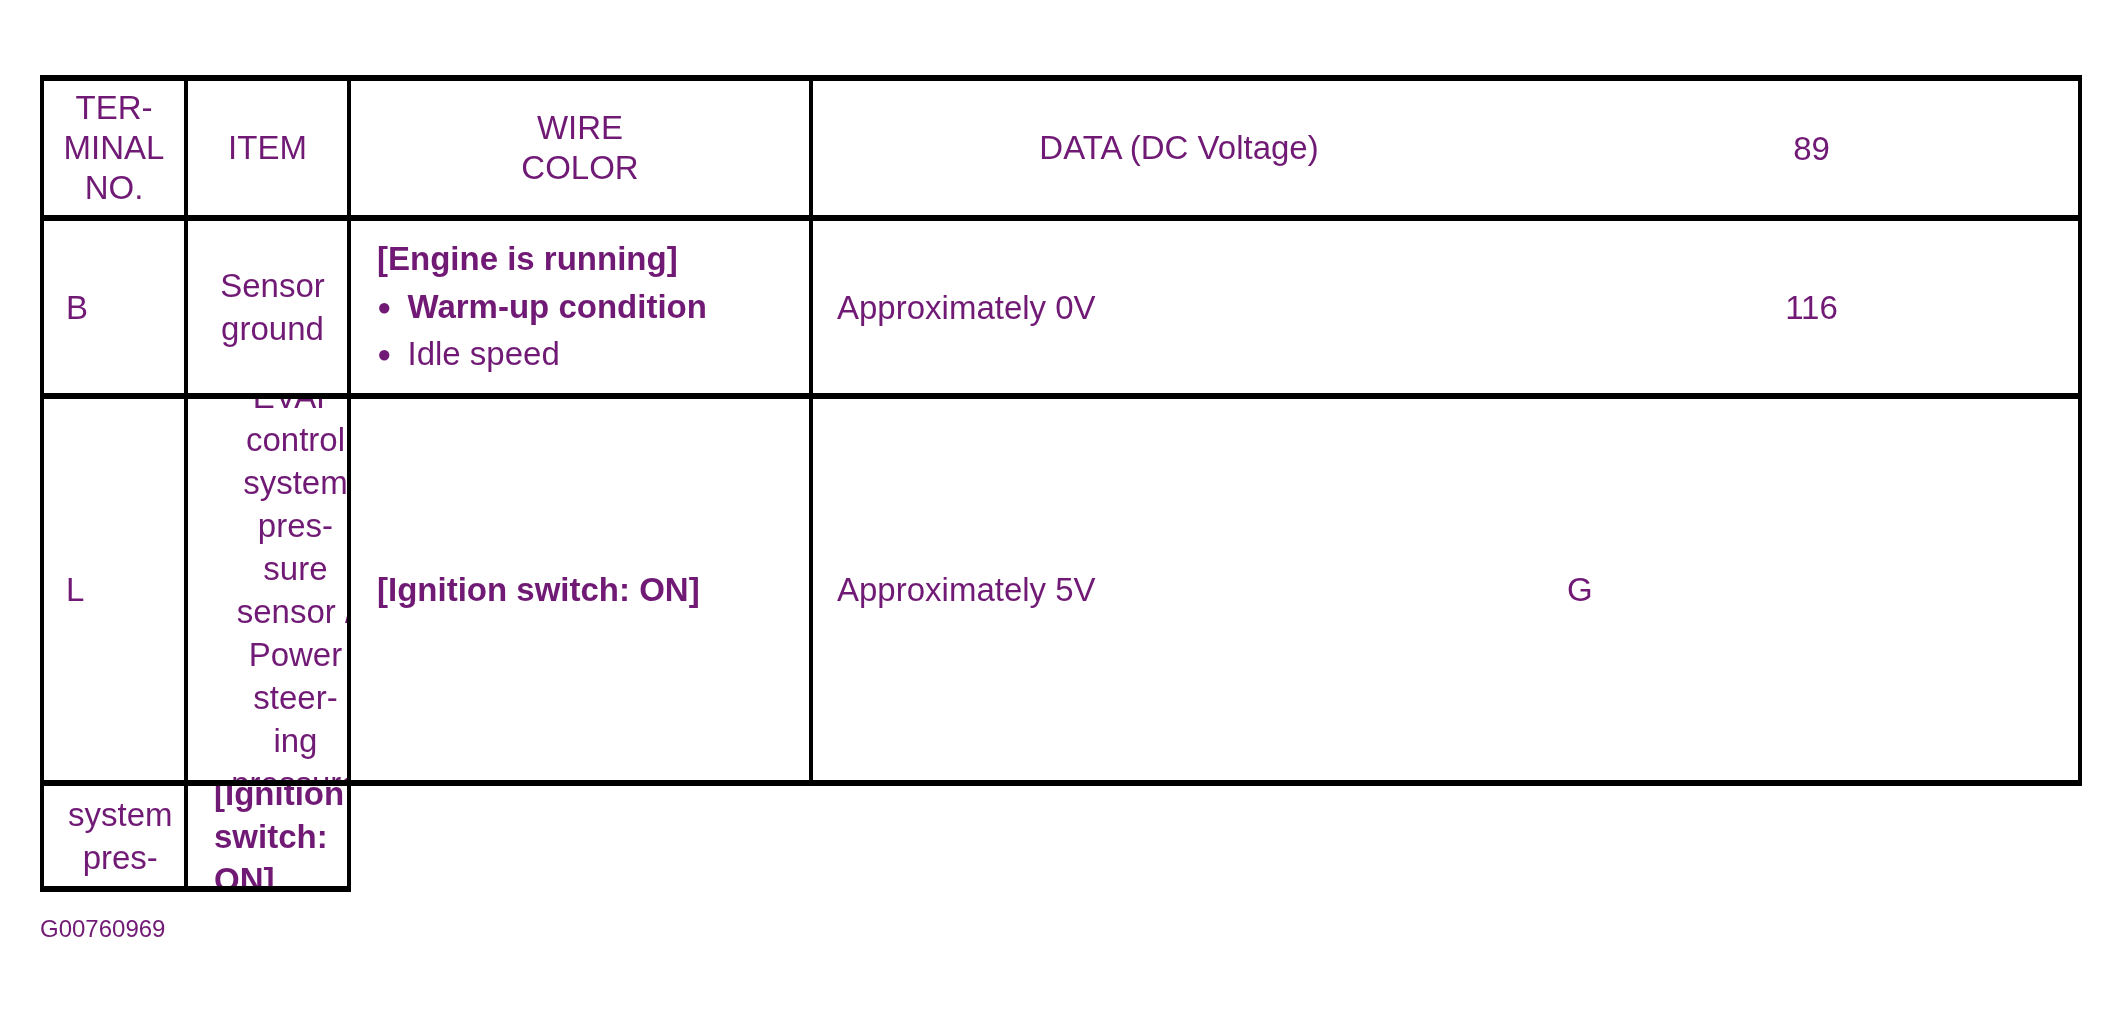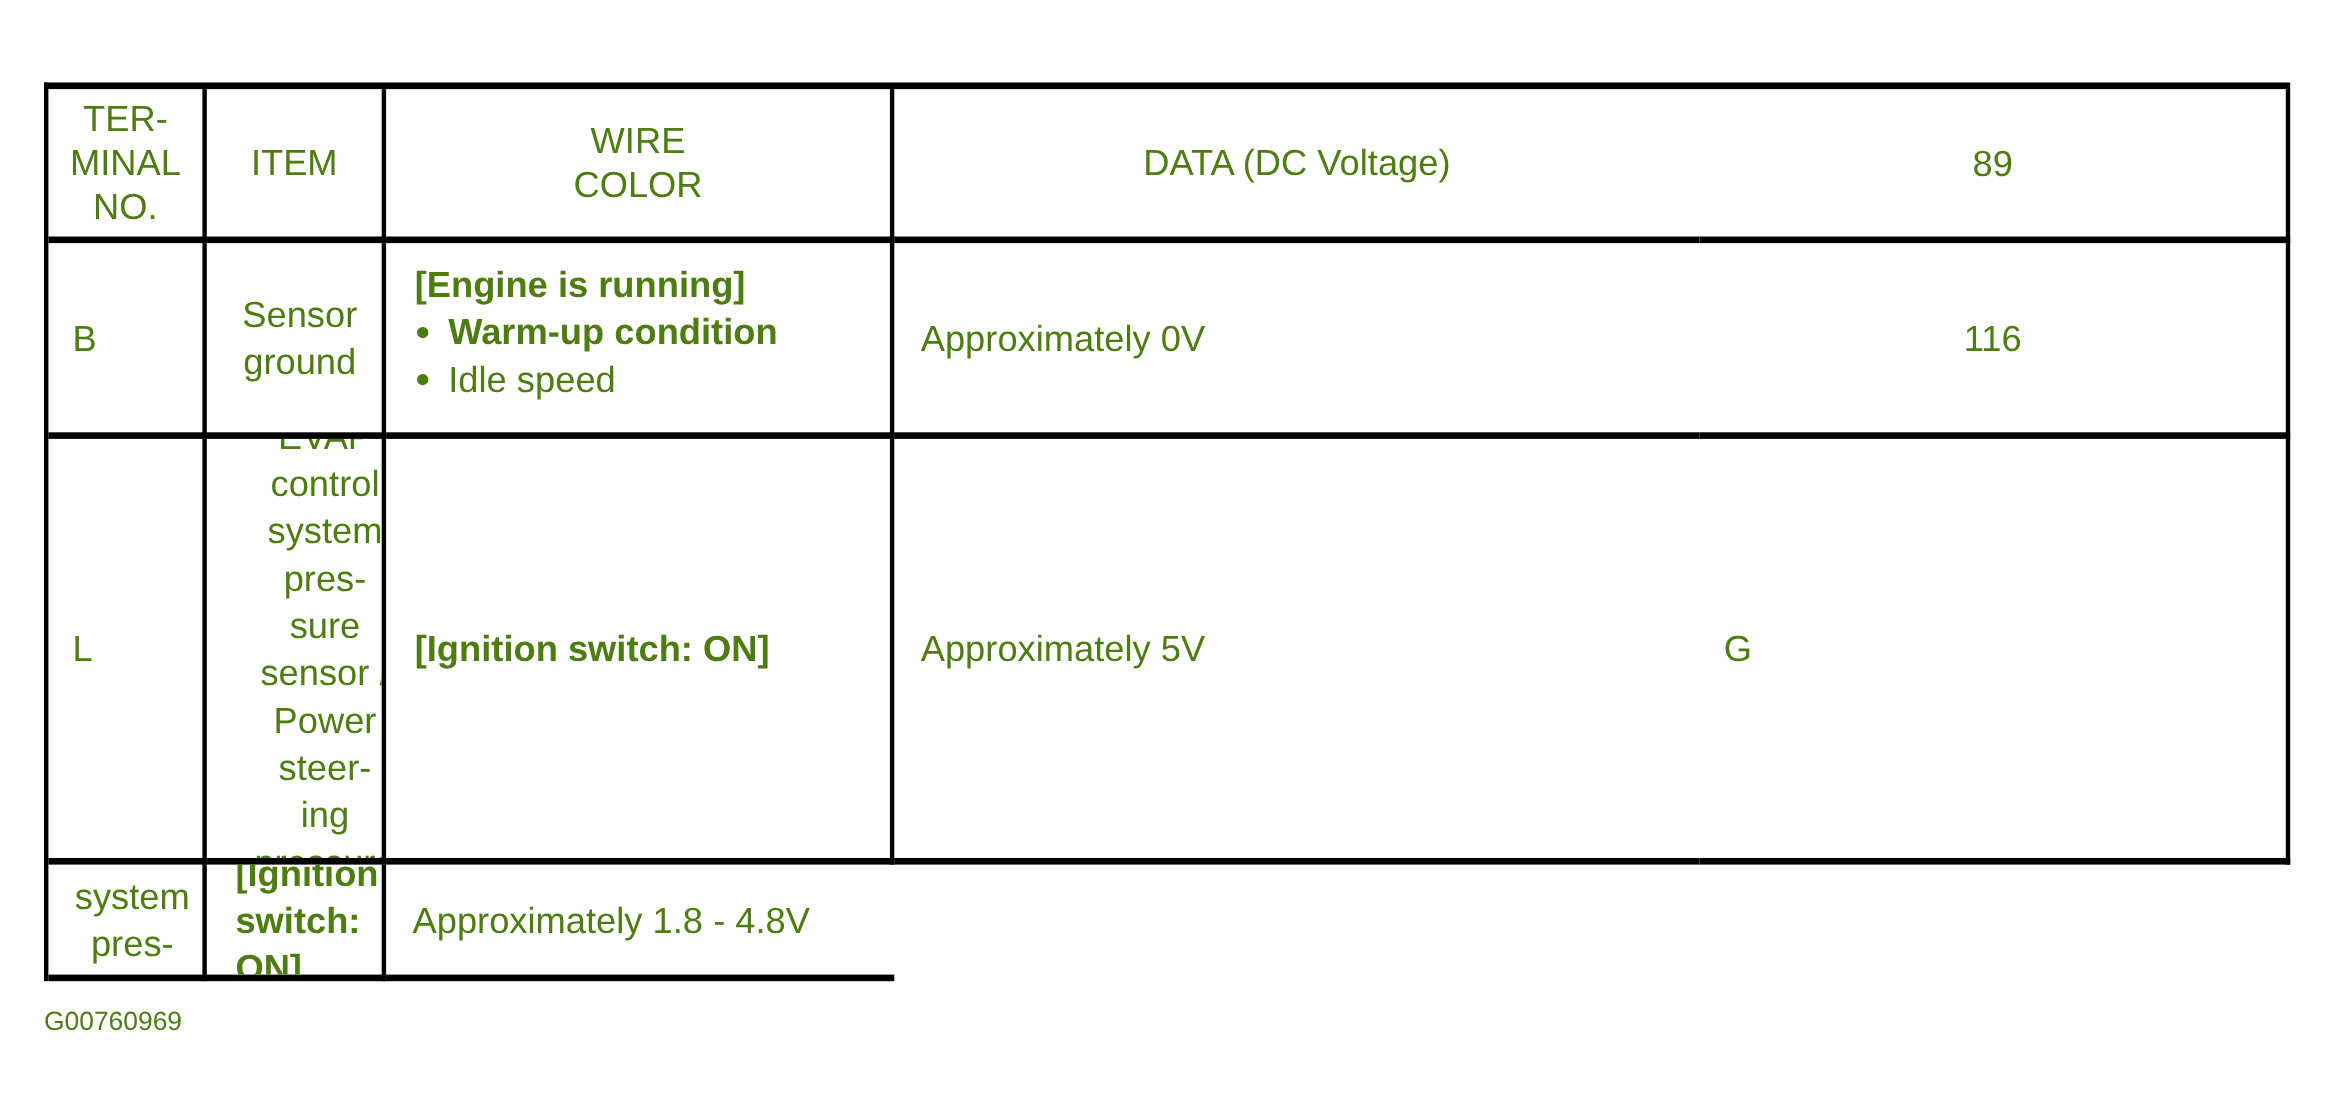--- a/index.html
+++ b/index.html
@@ -5,21 +5,21 @@
   html, body {
     margin: 0;
     padding: 0;
     background: #ffffff;
   }
   .page {
     position: relative;
     width: 2116px;
     height: 1016px;
     background: #ffffff;
-    color: #4d7c0f;
+    color: #701a75;
     font-family: "Liberation Sans", "DejaVu Sans", sans-serif;
     overflow: hidden;
   }
   .ttable {
     position: absolute;
     left: 40px;
     top: 75px;
     width: 2038px;
     border-top: 6px solid #000;
     border-left: 4px solid #000;
@@ -54,20 +54,21 @@
     text-align: center;
   }
   .data { padding-left: 24px; }
 
   .cond {
     padding-left: 26px;
   }
   .cond-multi {
     flex-direction: column;
     align-items: stretch;
+    justify-content: space-between;
     padding-top: 16px;
     padding-bottom: 18px;
   }
   .bold { font-weight: 700; }
   .bullet-line {
     display: flex;
     align-items: center;
   }
   .bullet {
     font-size: 24px;
@@ -124,19 +125,18 @@
 Accelerator pedal position
 sensor / Refrigerant pres-
 sure sensor)</div>
     <div class="cell cond bold vline hline">[Ignition switch: ON]</div>
     <div class="cell data hline">Approximately 5V</div>
 
     <div class="cell wire vline hline">G</div>
     <div class="cell item vline hline">EVAP control system pres-
 sure sensor</div>
     <div class="cell cond bold vline hline">[Ignition switch: ON]</div>
-    <div class="cell data hline">Approximately 1.8 - 4.8V</div>
 
   </div>
 
   <div class="caption">G00760969</div>
 
 </div>
 
 </body></html>

